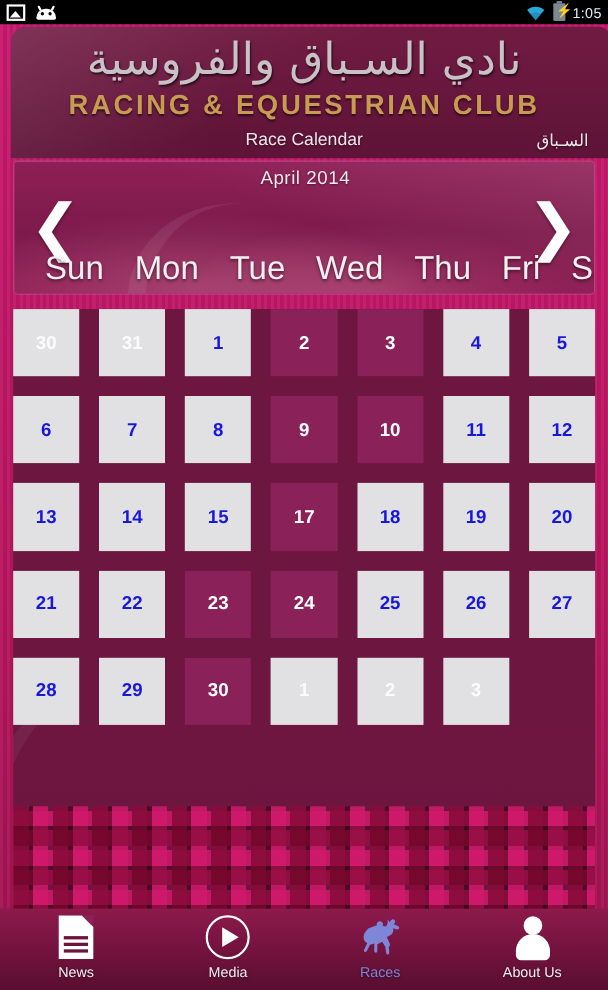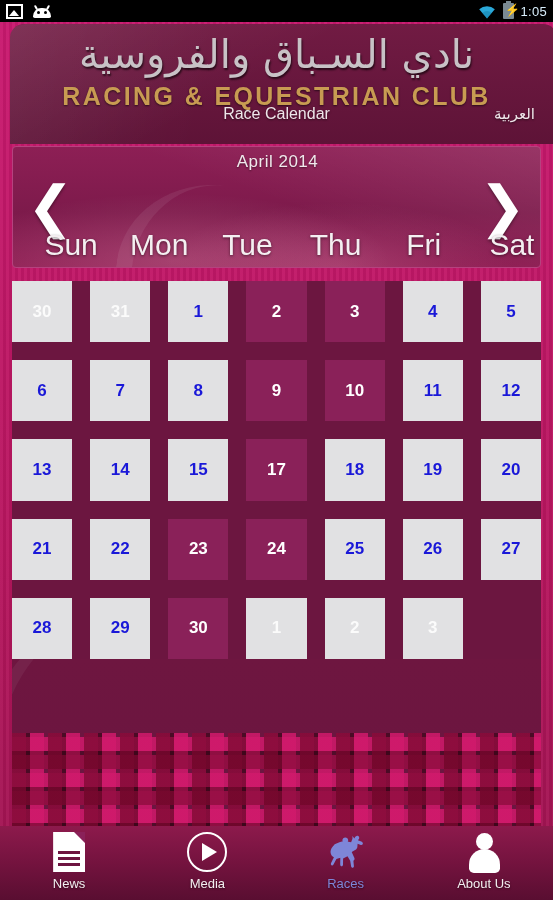--- a/index.html
+++ b/index.html
@@ -112,21 +112,21 @@
     text-align: center;
     color: #c89b52;
     font-size: 25px;
     font-weight: bold;
     letter-spacing: 2.4px;
     font-family: "Liberation Sans", sans-serif;
     text-shadow: 0 1px 2px rgba(0,0,0,.55);
     white-space: nowrap;
   }
   .subbar {
-    position: absolute; top: 78px; left: 0; width: 533px; height: 28px;
+    position: absolute; top: 92px; left: 0; width: 533px; height: 28px;
   }
   .subbar .race-cal {
     position: absolute; left: 0; width: 533px; text-align: center;
     color: #efe6ea; font-size: 16px; line-height: 24px;
     text-shadow: 0 1px 2px rgba(0,0,0,.5);
   }
   .subbar .arabic-link {
     position: absolute; right: 8px; top: 0;
     color: #efe6ea; font-size: 15px; line-height: 24px;
     font-family: "DejaVu Sans", sans-serif;
@@ -333,32 +333,33 @@
     </div>
   </div>
 
   <div class="frame"></div>
 
   <div class="header">
     <div class="title-ar">نادي السـباق والفروسية</div>
     <div class="title-en">RACING &amp; EQUESTRIAN CLUB</div>
     <div class="subbar">
       <div class="race-cal">Race Calendar</div>
-      <div class="arabic-link">العربية</div>
+      <div class="arabic-link">السـباق</div>
     </div>
   </div>
 
   <div class="cal-head">
     <div class="month-label">April  2014</div>
     <div class="nav-arrow prev">❮</div>
     <div class="nav-arrow next">❯</div>
     <div class="daynames">
       <div class="dn">Sun</div>
       <div class="dn">Mon</div>
       <div class="dn">Tue</div>
+      <div class="dn">Wed</div>
       <div class="dn">Thu</div>
       <div class="dn">Fri</div>
       <div class="dn">Sat</div>
     </div>
   </div>
 
   <div class="grid" id="calendar-grid">
       <div class="cell muted">
         <span>30</span>
       </div>

